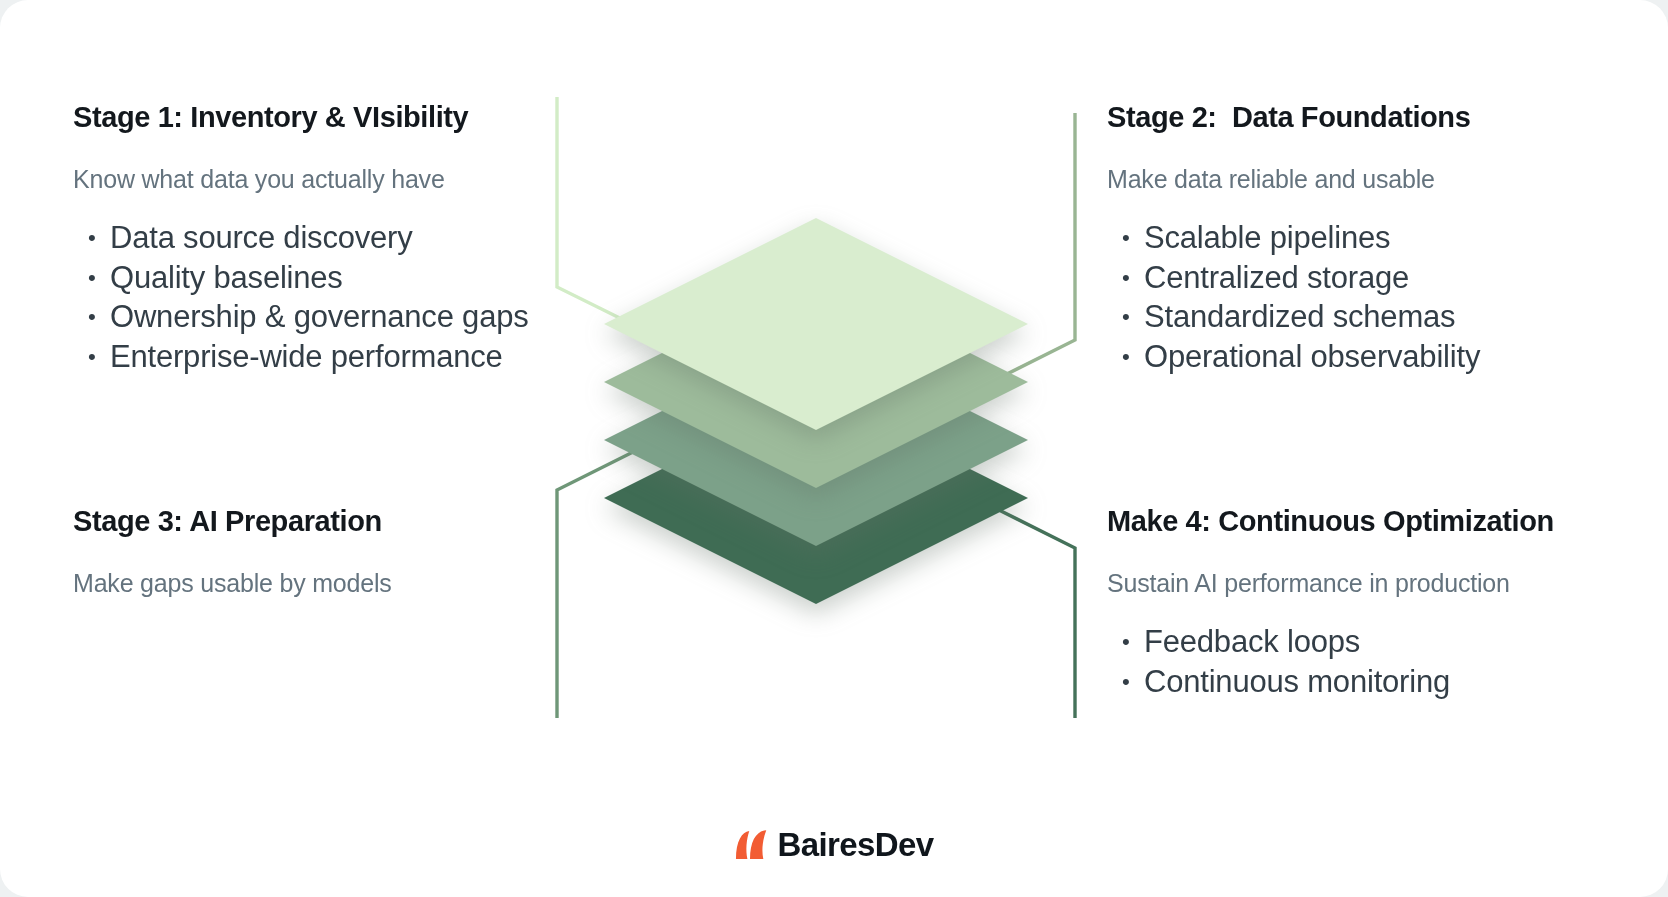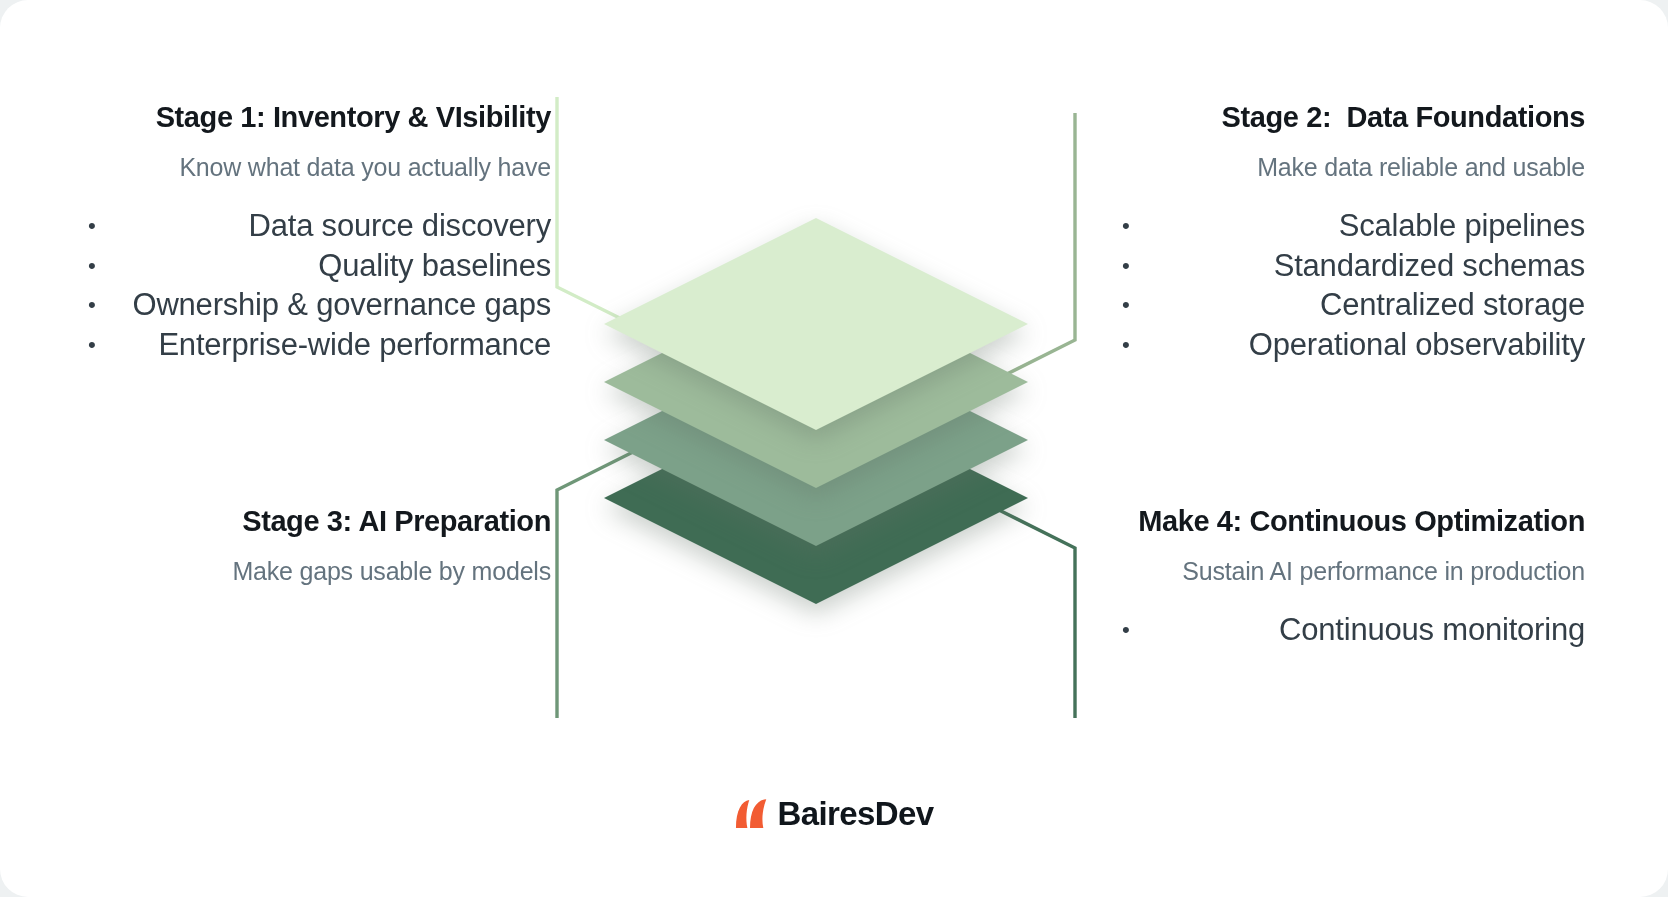--- a/index.html
+++ b/index.html
@@ -8,21 +8,20 @@
     font-family: "Liberation Sans", sans-serif;
   }
   .canvas {
     position: relative;
     width: 1668px;
     height: 897px;
     background: #ffffff;
     border-radius: 28px;
     overflow: hidden;
     margin: 0 auto;
-    text-align: right;
   }
   .diagram-svg {
     position: absolute;
     left: 0; top: 0;
     width: 1668px; height: 897px;
     z-index: 0;
     pointer-events: none;
   }
   .connector { fill: none; stroke-width: 3.4; stroke-linejoin: miter; }
   .diamond  { filter: drop-shadow(0 10px 12px rgba(96,112,100,0.33)); }
@@ -39,21 +38,21 @@
 
   .stage-title {
     font-size: 29px;
     font-weight: 700;
     color: #13181d;
     letter-spacing: -0.4px;
     line-height: 42px;
     white-space: pre-wrap;
   }
   .stage-subtitle {
-    margin-top: 12px;
+    margin-top: 24px;
     font-size: 25px;
     font-weight: 500;
     color: #64737e;
     letter-spacing: -0.2px;
     line-height: 34px;
   }
   .stage-bullets {
     margin-top: 22px;
     list-style: none;
   }
@@ -71,21 +70,21 @@
     left: 15px;
     top: 0;
     font-size: 0.72em;
     line-height: 39.5px;
     color: #333e47;
   }
 
   .brand {
     position: absolute;
     left: 50%;
-    top: 795px;
+    top: 826px;
     transform: translateX(-50%);
     display: flex;
     align-items: center;
     gap: 9px;
     z-index: 1;
   }
   .brand-mark { width: 34px; height: 36px; display: block; }
   .brand-text {
     font-size: 33px;
     font-weight: 700;
@@ -120,35 +119,36 @@
       <li>Ownership &amp; governance gaps</li>
       <li>Enterprise-wide performance</li>
     </ul>
   </section>
 
   <section class="stage stage-s2">
     <h2 class="stage-title">Stage 2:  Data Foundations</h2>
     <div class="stage-subtitle">Make data reliable and usable</div>
     <ul class="stage-bullets">
       <li>Scalable pipelines</li>
+      <li>Centralized storage</li>
       <li>Standardized schemas</li>
-      <li>Centralized storage</li>
       <li>Operational observability</li>
     </ul>
   </section>
 
   <section class="stage stage-s3">
     <h2 class="stage-title">Stage 3: AI Preparation</h2>
     <div class="stage-subtitle">Make gaps usable by models</div>
   </section>
 
   <section class="stage stage-s4">
     <h2 class="stage-title">Make 4: Continuous Optimization</h2>
     <div class="stage-subtitle">Sustain AI performance in production</div>
     <ul class="stage-bullets">
+      <li>Feedback loops</li>
       <li>Continuous monitoring</li>
     </ul>
   </section>
 
   <div class="brand">
     <svg class="brand-mark" viewBox="0 0 46 42" aria-hidden="true">
       <path d="M2 40 C2 16 10 3 20 2 C16 14 15 28 17.5 40 Z" fill="#f25c33"></path>
       <path d="M21 40 C21 15 30 2 43 1 C38 14 36.5 28 39 40 Z" fill="#f25c33"></path>
     </svg>
     <span class="brand-text">BairesDev</span>

